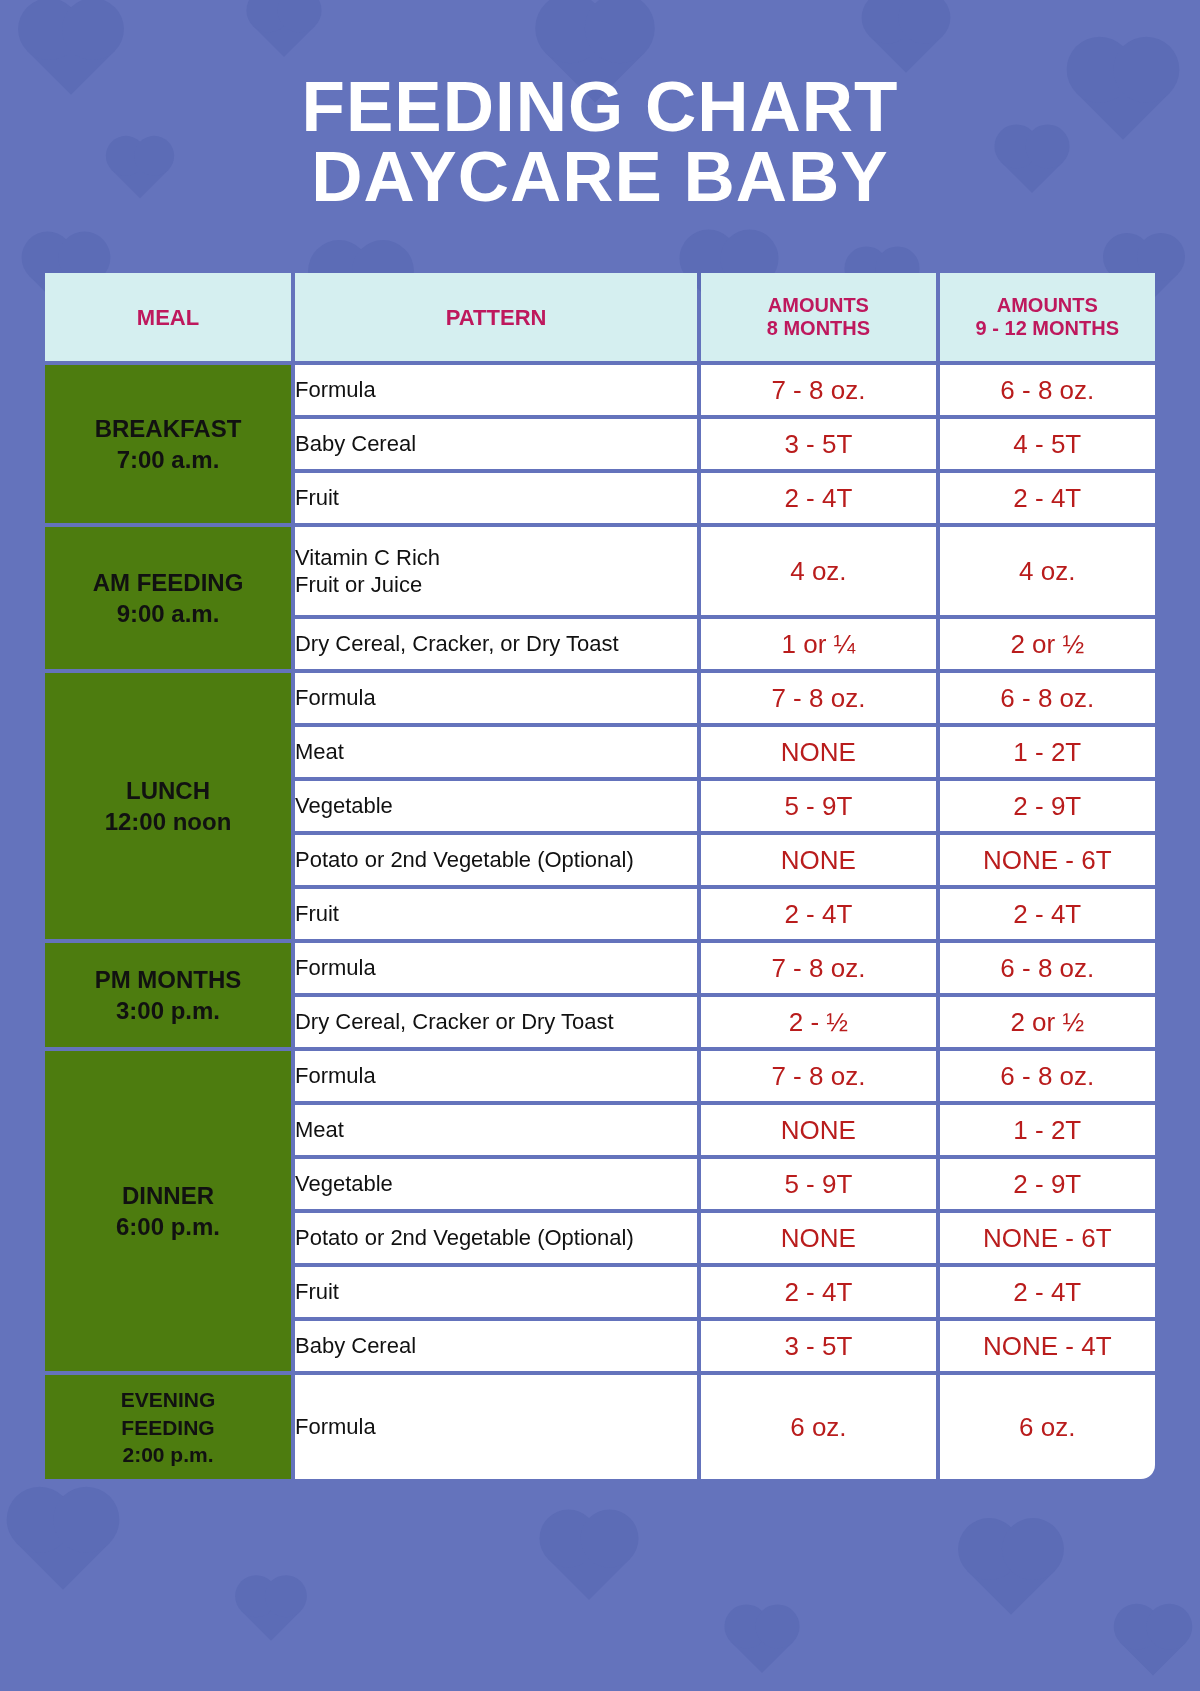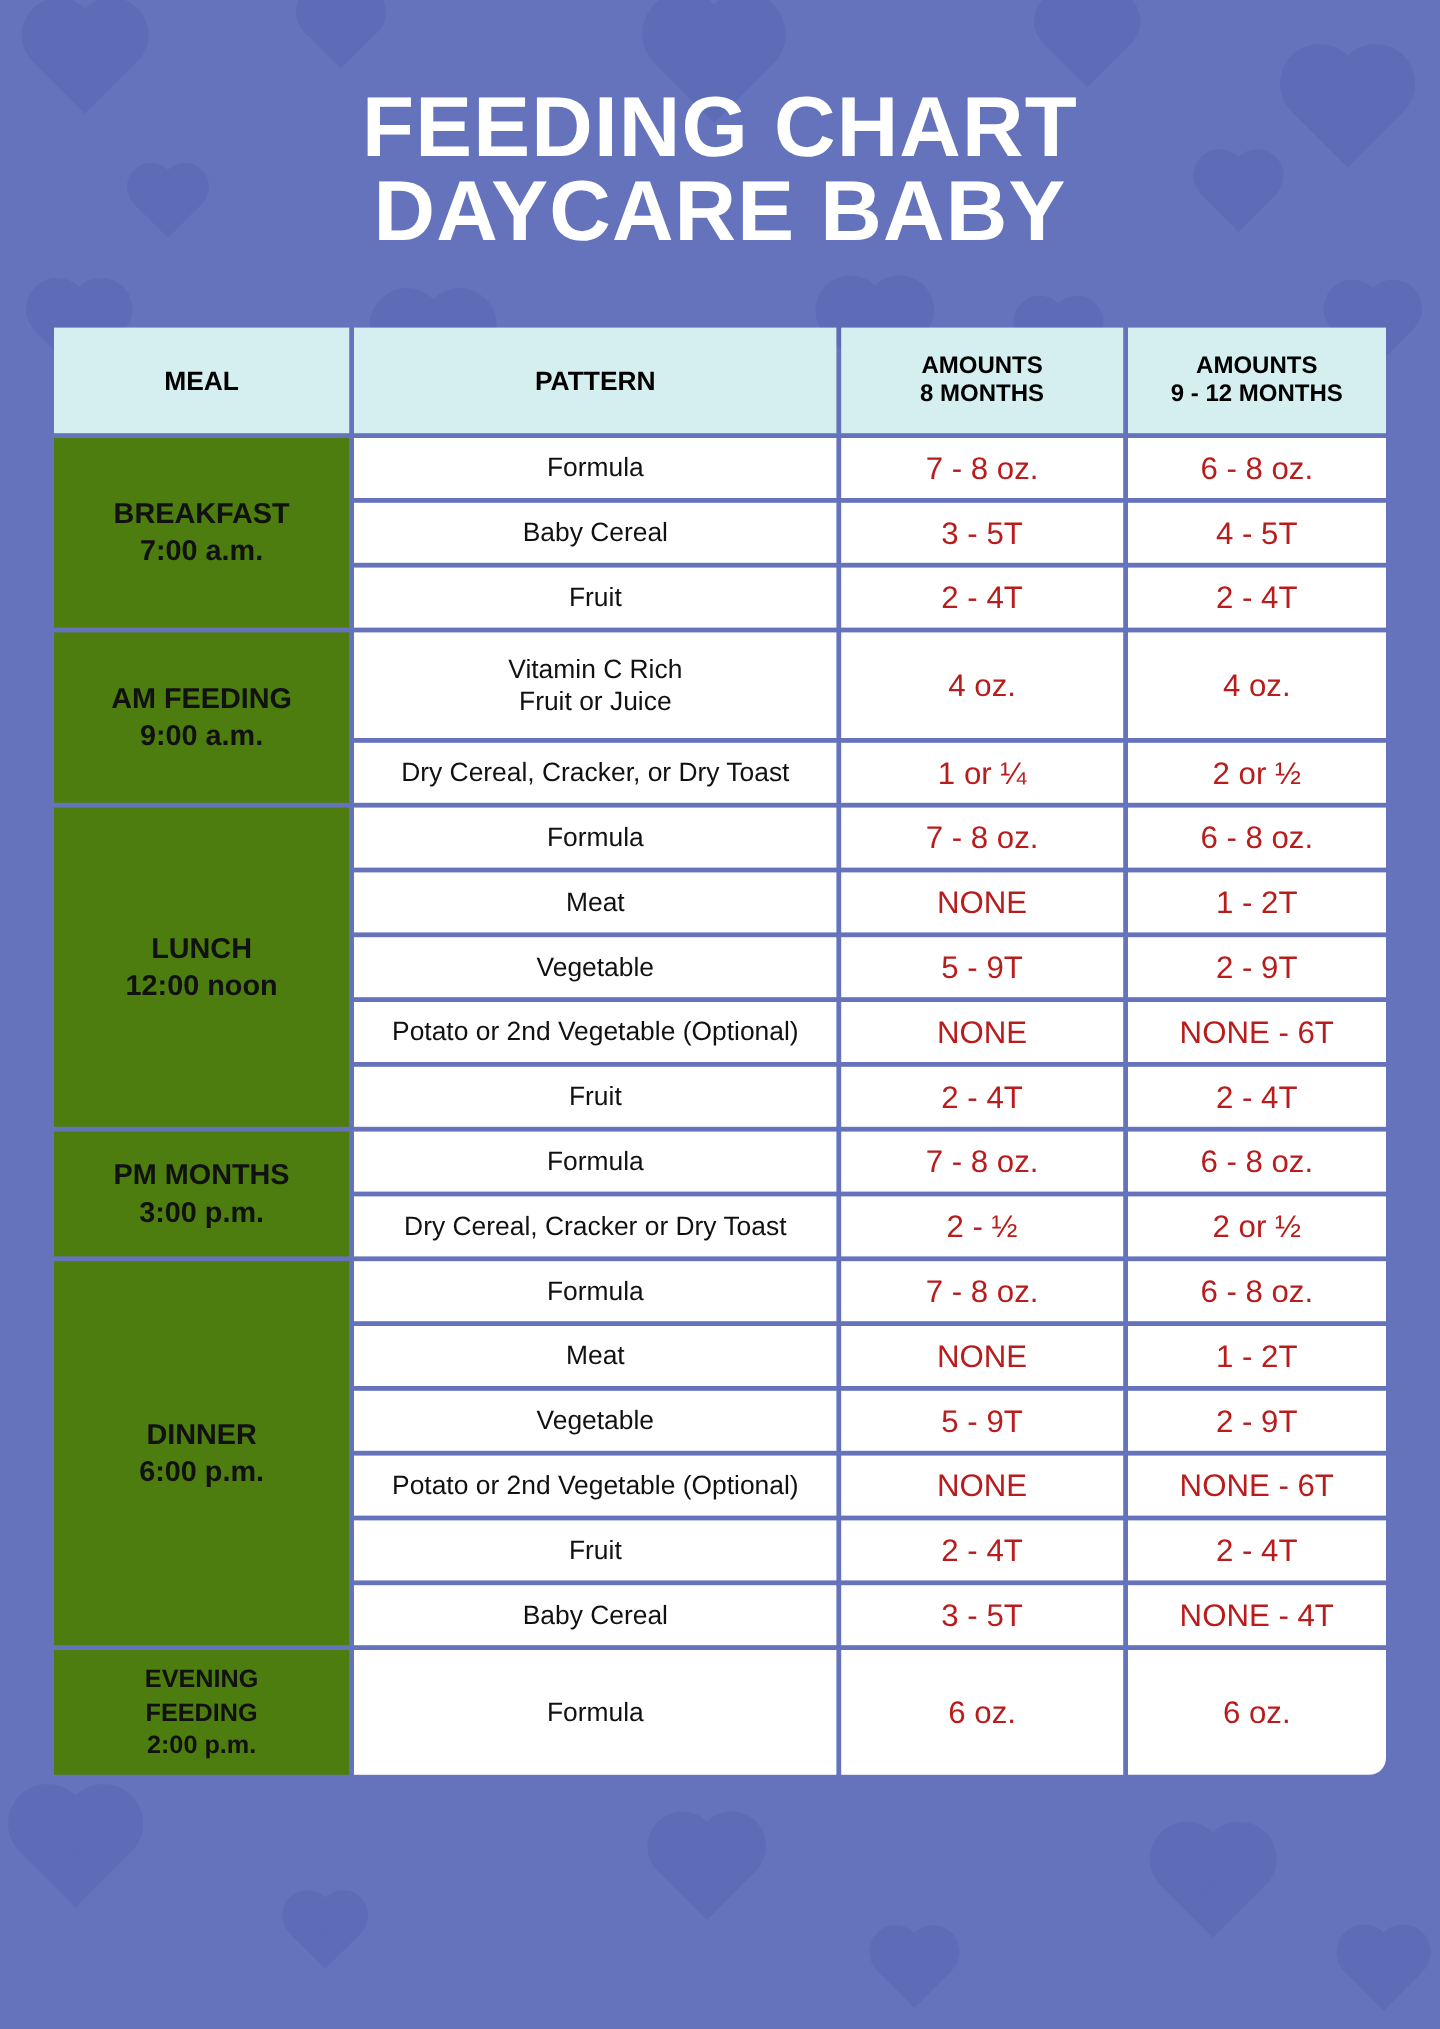--- a/index.html
+++ b/index.html
@@ -67,21 +67,21 @@
     border-collapse: separate;
     border-spacing: 4px;
     width: 1118px;
     table-layout: fixed;
   }
   table.chart td, table.chart th {
     padding: 0;
   }
   .hdr {
     background: #d5eff0;
-    color: #000000;
+    color: #be185d;
     font-weight: bold;
     font-size: 22px;
     text-align: center;
     height: 88px;
     vertical-align: middle;
     line-height: 1.15;
   }
   .hdr.small { font-size: 20px; }
   .mealcell {
     background: #4d7c0f;
@@ -92,21 +92,21 @@
     vertical-align: middle;
     line-height: 1.3;
   }
   .mealcell .mname { display: block; }
   .mealcell .mtime { display: block; }
   .mealcell.small { font-size: 21px; }
   .pattern {
     background: #ffffff;
     color: #111;
     font-size: 22px;
-    text-align: center;
+    text-align: left;
     vertical-align: middle;
     height: 50px;
     line-height: 1.25;
   }
   .amount {
     background: #ffffff;
     color: #b91c1c;
     font-size: 26px;
     text-align: center;
     vertical-align: middle;

